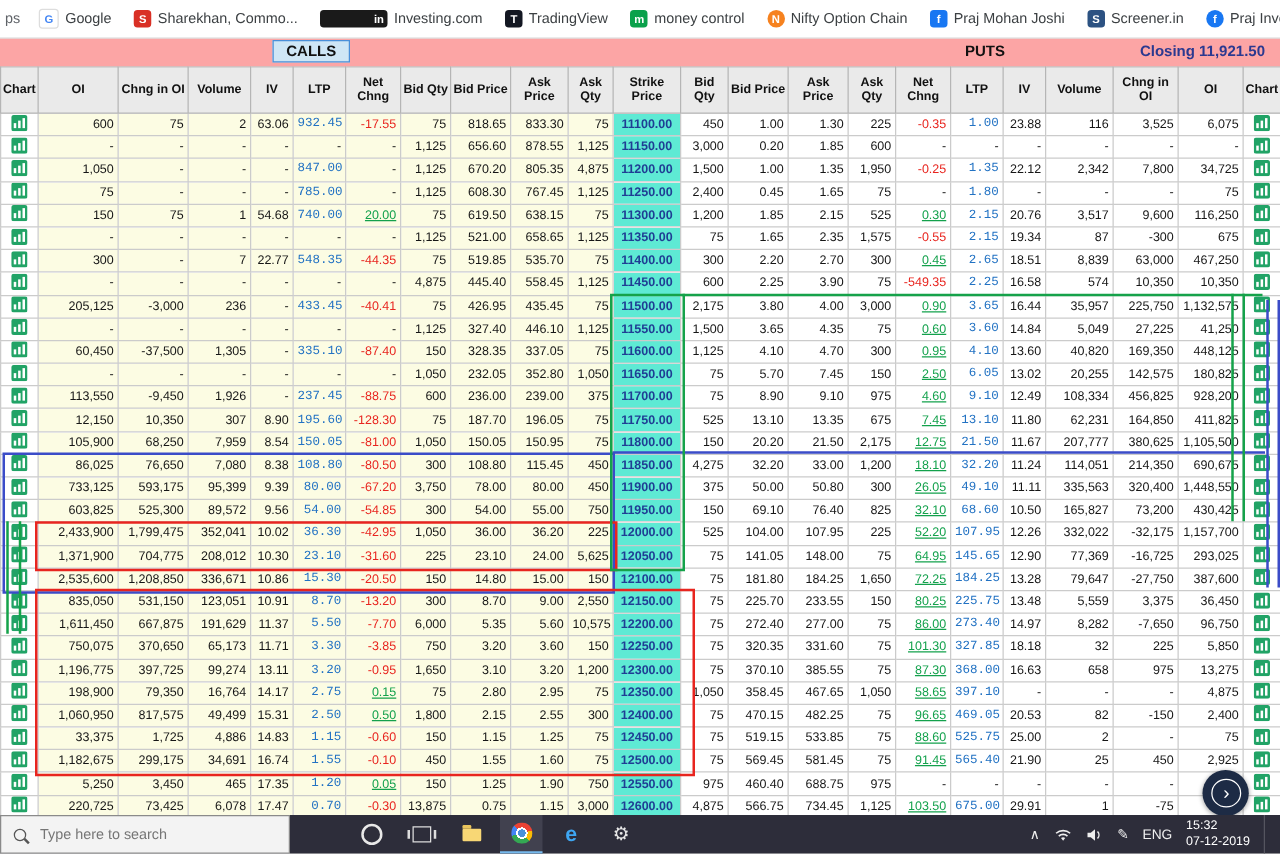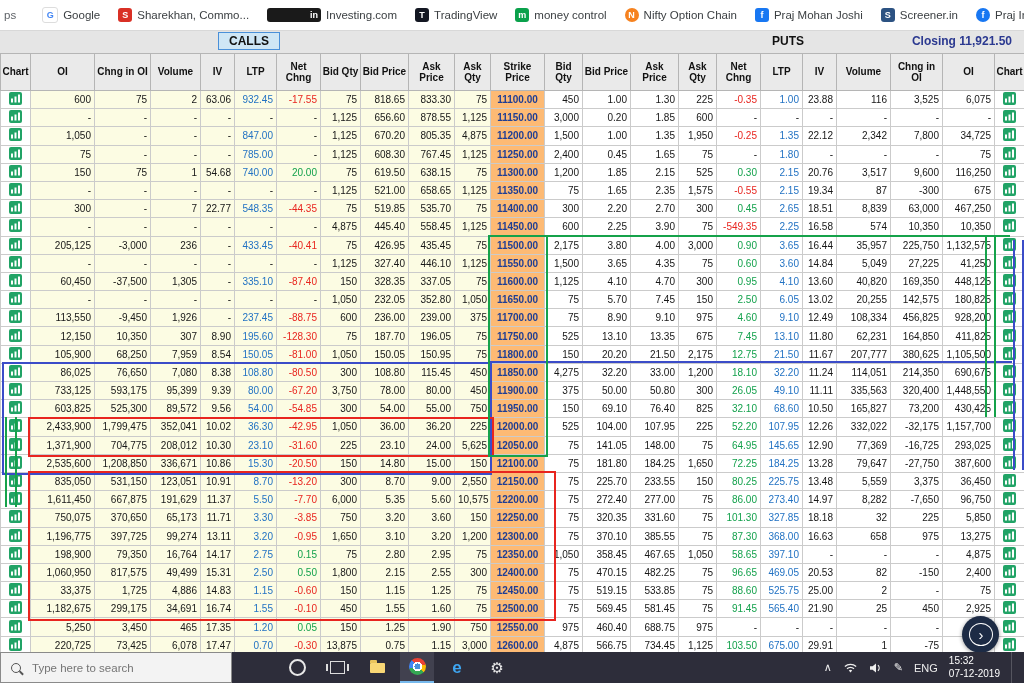--- a/index.html
+++ b/index.html
@@ -1,45 +1,45 @@
 <!DOCTYPE html>
 <html><head>
 <meta charset="utf-8">
 <style>
   html,body{margin:0;padding:0;background:#888;}
   .screen{width:1024px;height:683px;position:relative;overflow:hidden;background:#fff;
           font-family:"Liberation Sans",sans-serif;}
 
   
   .bookmarks-bar{height:30px;border-bottom:1px solid #d8d8d8;background:#fff;
-    display:flex;align-items:center;gap:12px;padding:0 4px;font-size:11.5px;color:#3c4043;white-space:nowrap;overflow:hidden;}
+    display:flex;align-items:center;gap:1px;padding:0 4px;font-size:11.5px;color:#3c4043;white-space:nowrap;overflow:hidden;}
   .apps-frag{color:#5f6368;margin-right:6px;}
   .bookmark{display:flex;align-items:center;gap:5px;padding:3px 8px;border-radius:3px;cursor:pointer;}
   .bm-icon{width:14px;height:14px;border-radius:3px;display:flex;align-items:center;justify-content:center;
     font-size:9px;font-weight:bold;flex:0 0 auto;}
 
   
-  .title-bar{height:22px;position:relative;background:#e5e5e5;padding-left:46px;}
+  .title-bar{height:22px;position:relative;background:#fca5a5;padding-left:46px;}
   .calls-label{position:absolute;left:218px;top:1px;font-weight:bold;font-size:12px;
     padding:1px 10px;background:#cfe6f5;border:1px solid #4a90d9;color:#111;}
   .main-title{position:absolute;left:292px;top:4px;color:#2b3990;font-weight:bold;font-size:11.5px;}
   .puts-label{position:absolute;left:772px;top:3px;font-weight:bold;font-size:12px;color:#111;}
   .closing-label{position:absolute;right:12px;top:3px;color:#2b3990;font-weight:bold;font-size:12px;}
 
   
   table{border-collapse:collapse;table-layout:fixed;width:1024px;font-size:10px;}
   th{background:#eaeaea;border:1px solid #b5b5b5;font-size:10px;line-height:1.15;height:34px;
      padding:1px;font-weight:bold;color:#111;}
   td{border:1px solid #cbcbcb;height:17.2px;padding:0 3px;text-align:right;color:#161616;
      overflow:hidden;white-space:nowrap;}
   td.calls{background:#fcfce3;}
   td.puts{background:#ffffff;}
-  td.strike{background:#fdba74;color:#1f3e94;font-weight:bold;text-align:center;}
-  td.ltp{color:#2272c3;}
-  td.pos{color:#13a14c;}
+  td.strike{background:#5eead4;color:#1f3e94;font-weight:bold;text-align:center;}
+  td.ltp{color:#2272c3;font-family:Liberation Mono, monospace;}
+  td.pos{color:#13a14c;text-decoration:underline;}
   td.neg{color:#e8251f;}
   td.chartcell{background:#fff;text-align:center;padding:0;}
   td.chartcell span{display:inline-block;line-height:0;cursor:pointer;}
 
   
   .ann{position:absolute;pointer-events:none;}
   .ann-blue-box{left:2px;top:362px;width:486px;height:109px;border:2px solid #3b4cc8;}
   .ann-blue-hline{left:490px;top:361px;width:522px;height:0;border-top:2px solid #3b4cc8;}
   .ann-red-box-1{left:28px;top:417px;width:462px;height:36px;border:2px solid #e8251f;}
   .ann-red-box-2{left:28px;top:471px;width:524px;height:146px;border:2px solid #e8251f;}

